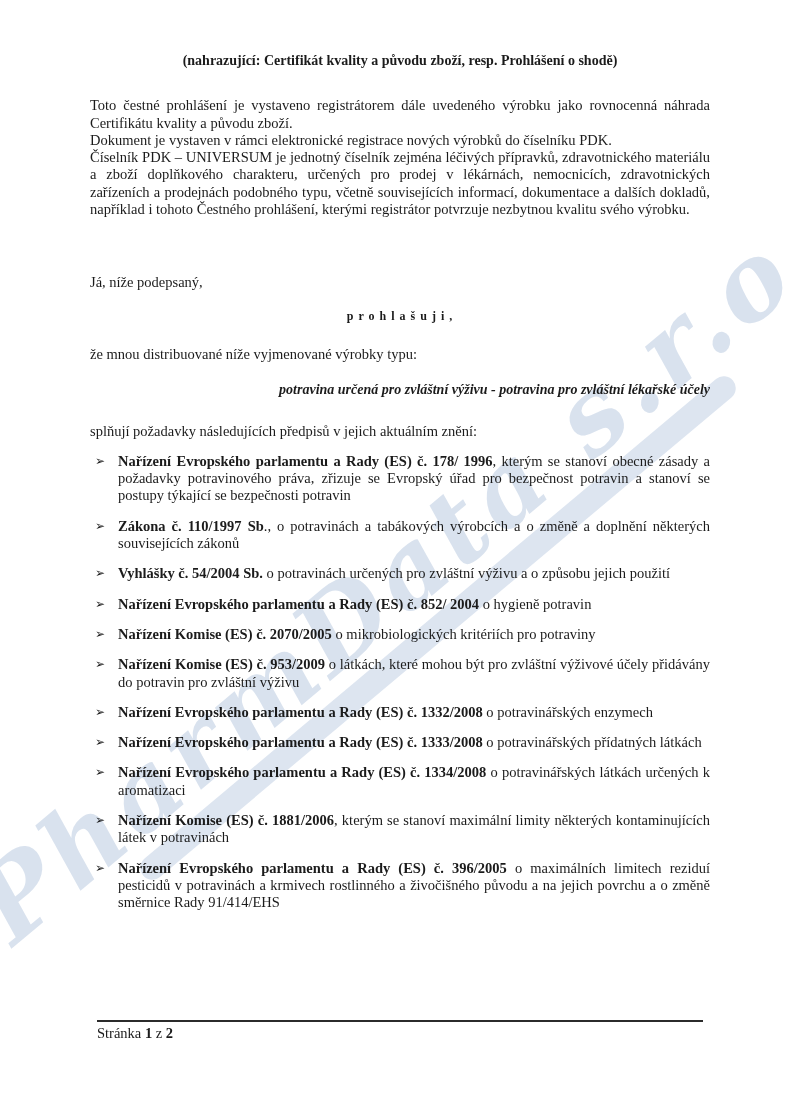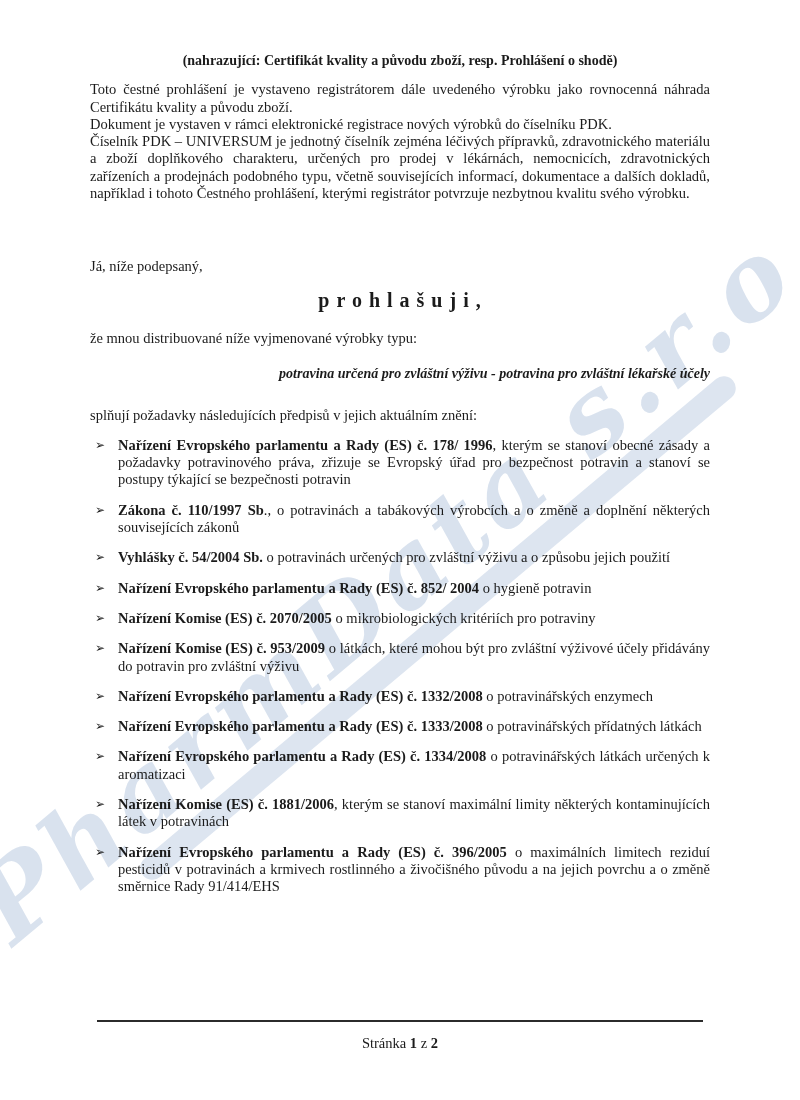--- a/index.html
+++ b/index.html
@@ -49,28 +49,28 @@
     line-height: 28px;
     font-weight: bold;
     text-align: center;
   }
   .doc-subtitle {
     margin-top: 4px;
     font-size: 14px;
     font-weight: bold;
     text-align: center;
   }
-  .intro { margin-top: 12px; text-align: justify; }
+  .intro { margin-top: 28px; text-align: justify; }
   .intro p { margin: 0; }
   .opening { margin: 0; margin-top: 56px; text-align: left; }
   .verb {
     margin: 0; margin-top: 16px;
     text-align: center;
     font-weight: bold;
-    font-size: 20px;
+    font-size: 12px;
     letter-spacing: 1px;
   }
   .lead { margin: 0; margin-top: 21px; }
   .product-type {
     margin: 0; margin-top: 18px;
     text-align: right;
     font-weight: bold;
     font-size: 14px;
     font-style: italic;
   }
@@ -87,23 +87,22 @@
     line-height: 17.3px;
   }
   .li-text { flex: 1; text-align: justify; }
   
   .footer {
     position: absolute;
     left: 97px; top: 1020px;
     width: 606px;
     z-index: 1;
     border-top: 2px solid #2b2b2b;
-    text-align: center;
     font-size: 14.5px;
-    padding-top: 13px;
+    padding-top: 3px;
   }
 </style>
 </head>
 <body>
 
 <div class="page">
 
   <div class="watermark">
     <div class="wm-underline"></div>
     <div class="wm-text">PharmData s.r.o.</div>

